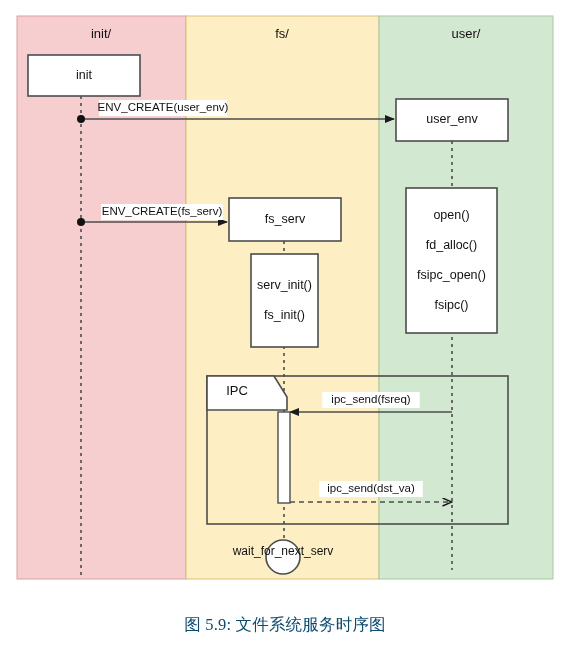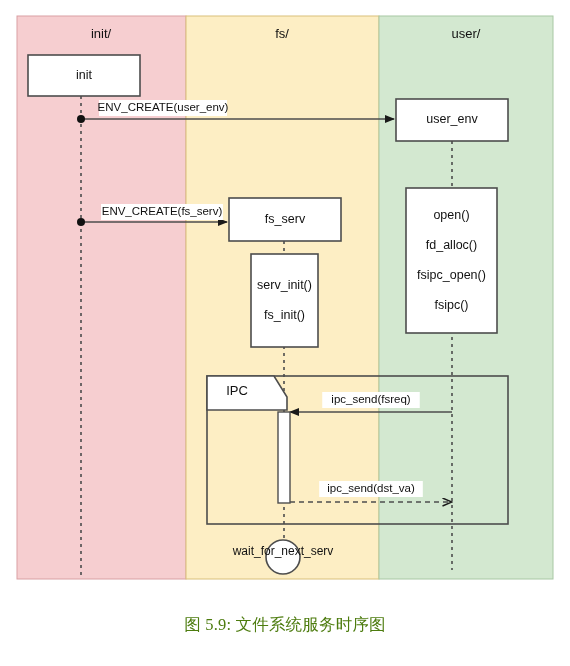--- a/index.html
+++ b/index.html
@@ -117,21 +117,21 @@
     dominant-baseline: middle;
   }
   #figure-caption {
     position: absolute;
     left: 0;
     top: 614px;
     width: 570px;
     text-align: center;
     font-family: "Liberation Serif", serif;
     font-size: 16.5px;
-    color: #4d7c0f;
+    color: #0c4a6e;
     letter-spacing: 0.2px;
   }
 </style>
 </head>
 <body>
 
 <div id="diagram-root">
   <svg class="seq" viewBox="0 0 570 600" xmlns="http://www.w3.org/2000/svg">
     <defs>
       <marker id="arrow-filled" markerWidth="10" markerHeight="8" refX="9" refY="4" orient="auto" markerUnits="userSpaceOnUse">

